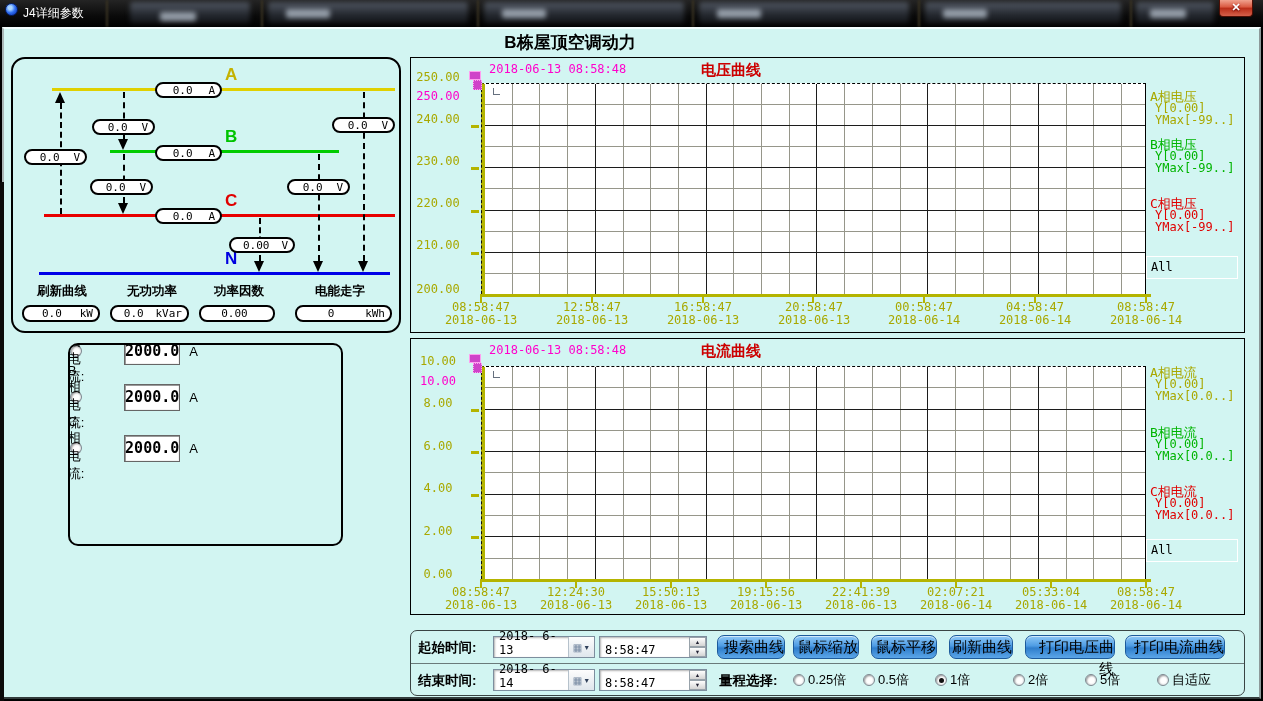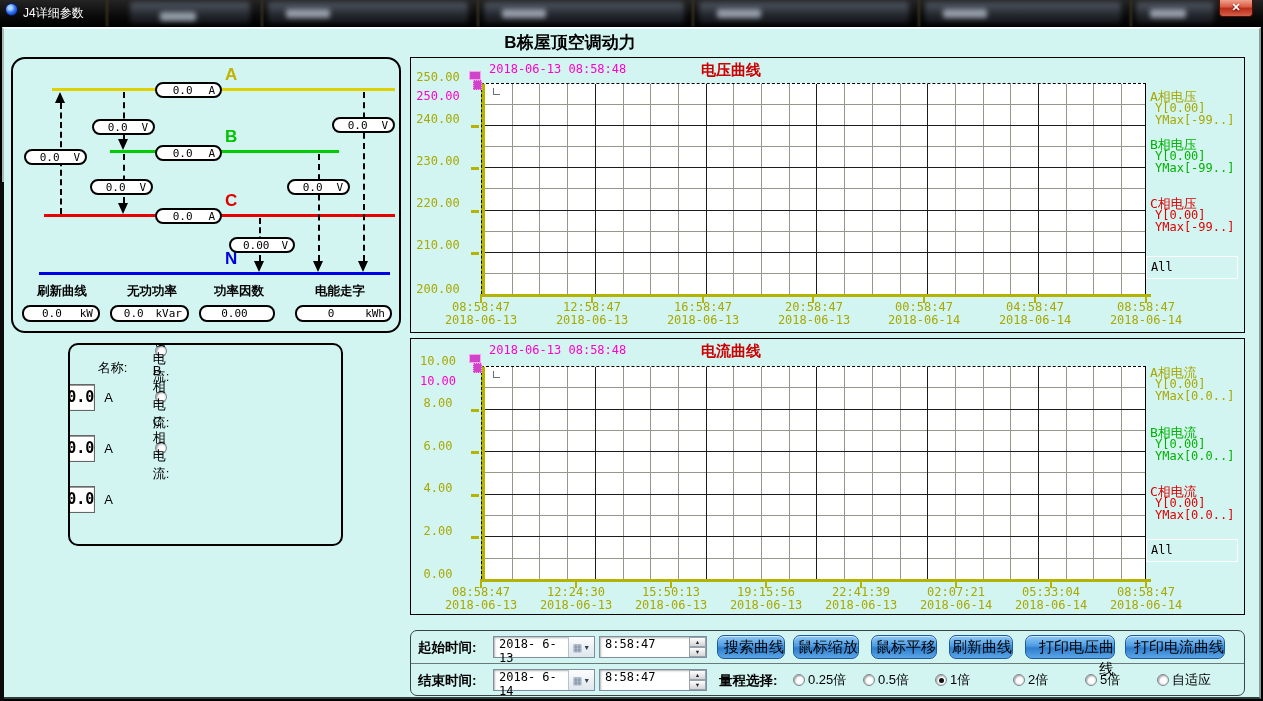--- a/index.html
+++ b/index.html
@@ -94,21 +94,21 @@
   .leg .lsub { padding-left:5px; margin-top:1px; }
   .leg.olv { color:#a8a800; } .leg.grn { color:#00b400; } .leg.red { color:#e00000; }
   .allbox { position:absolute; left:735px; width:92px; height:23px; border:1px solid #fff;
     color:#000; font-family:"DejaVu Sans Mono", monospace; font-size:12px; padding:3px 4px; }
   
   .ctrl { position:absolute; left:410px; top:630px; width:835px; height:66px;
     border:1px solid #3a4444; border-radius:7px; }
   .ctrl .rowdiv { position:absolute; left:0; top:32px; width:100%; height:1px; background:#6a7a7a; }
   .clabel { position:absolute; font-size:13.5px; font-weight:bold; color:#000; }
   .field { position:absolute; height:22px; background:#fff; border:1px solid #7d8e9e;
-    box-shadow: inset 1px 1px 2px rgba(0,0,0,.3); display:flex; align-items:flex-start; }
+    box-shadow: inset 1px 1px 2px rgba(0,0,0,.3); display:flex; align-items:flex-end; }
   .field .ftext { flex:1; font-family:"DejaVu Sans Mono", monospace; font-size:12px; padding-left:5px; }
   .calbtn { width:26px; height:100%; display:flex; align-items:center; justify-content:center; gap:1px;
     border-left:1px solid #b6c2cc; background:linear-gradient(#fdfdfd,#dfe6ec); font-size:10px; color:#7487a0; cursor:pointer; }
   .calbtn .dd { font-size:7px; color:#30405a; }
   .spin { width:17px; height:100%; display:flex; flex-direction:column; cursor:pointer; }
   .sbtn { flex:1; background:linear-gradient(#fefefe,#d4d4d4); border:1px solid #98a2aa;
     font-size:5.5px; color:#223; display:flex; align-items:center; justify-content:center; }
   .btn { position:absolute; top:4px; height:24px; border:1px solid #1c5a9c; border-radius:7px;
     background: linear-gradient(#8ec8f6, #4e9ce4 45%, #2f7ecc 55%, #5ba6e8);
     box-shadow: inset 0 1px 0 #cfe8fb; color:#000; font-size:15px; text-align:right; line-height:22px; cursor:pointer; }
@@ -230,21 +230,20 @@
       <span class="val">0.00</span>
       <span class="unit"></span>
     </div>
     <div class="pill" style="left:282px;top:246px;width:97px;height:17px">
       <span class="val">0</span>
       <span class="unit">kWh</span>
     </div>
   </div>
 
   <div class="atable">
-    <div class="acell">名称:</div>
     <div class="acell rb">A相电流:</div>
     <div class="acell c2 rb">
       <div class="ainput">2000.0</div>
       <span class="aunit">A</span>
     </div>
     <div class="acell rb">B相电流:</div>
     <div class="acell c2 rb">
       <div class="ainput">2000.0</div>
       <span class="aunit">A</span>
     </div>

